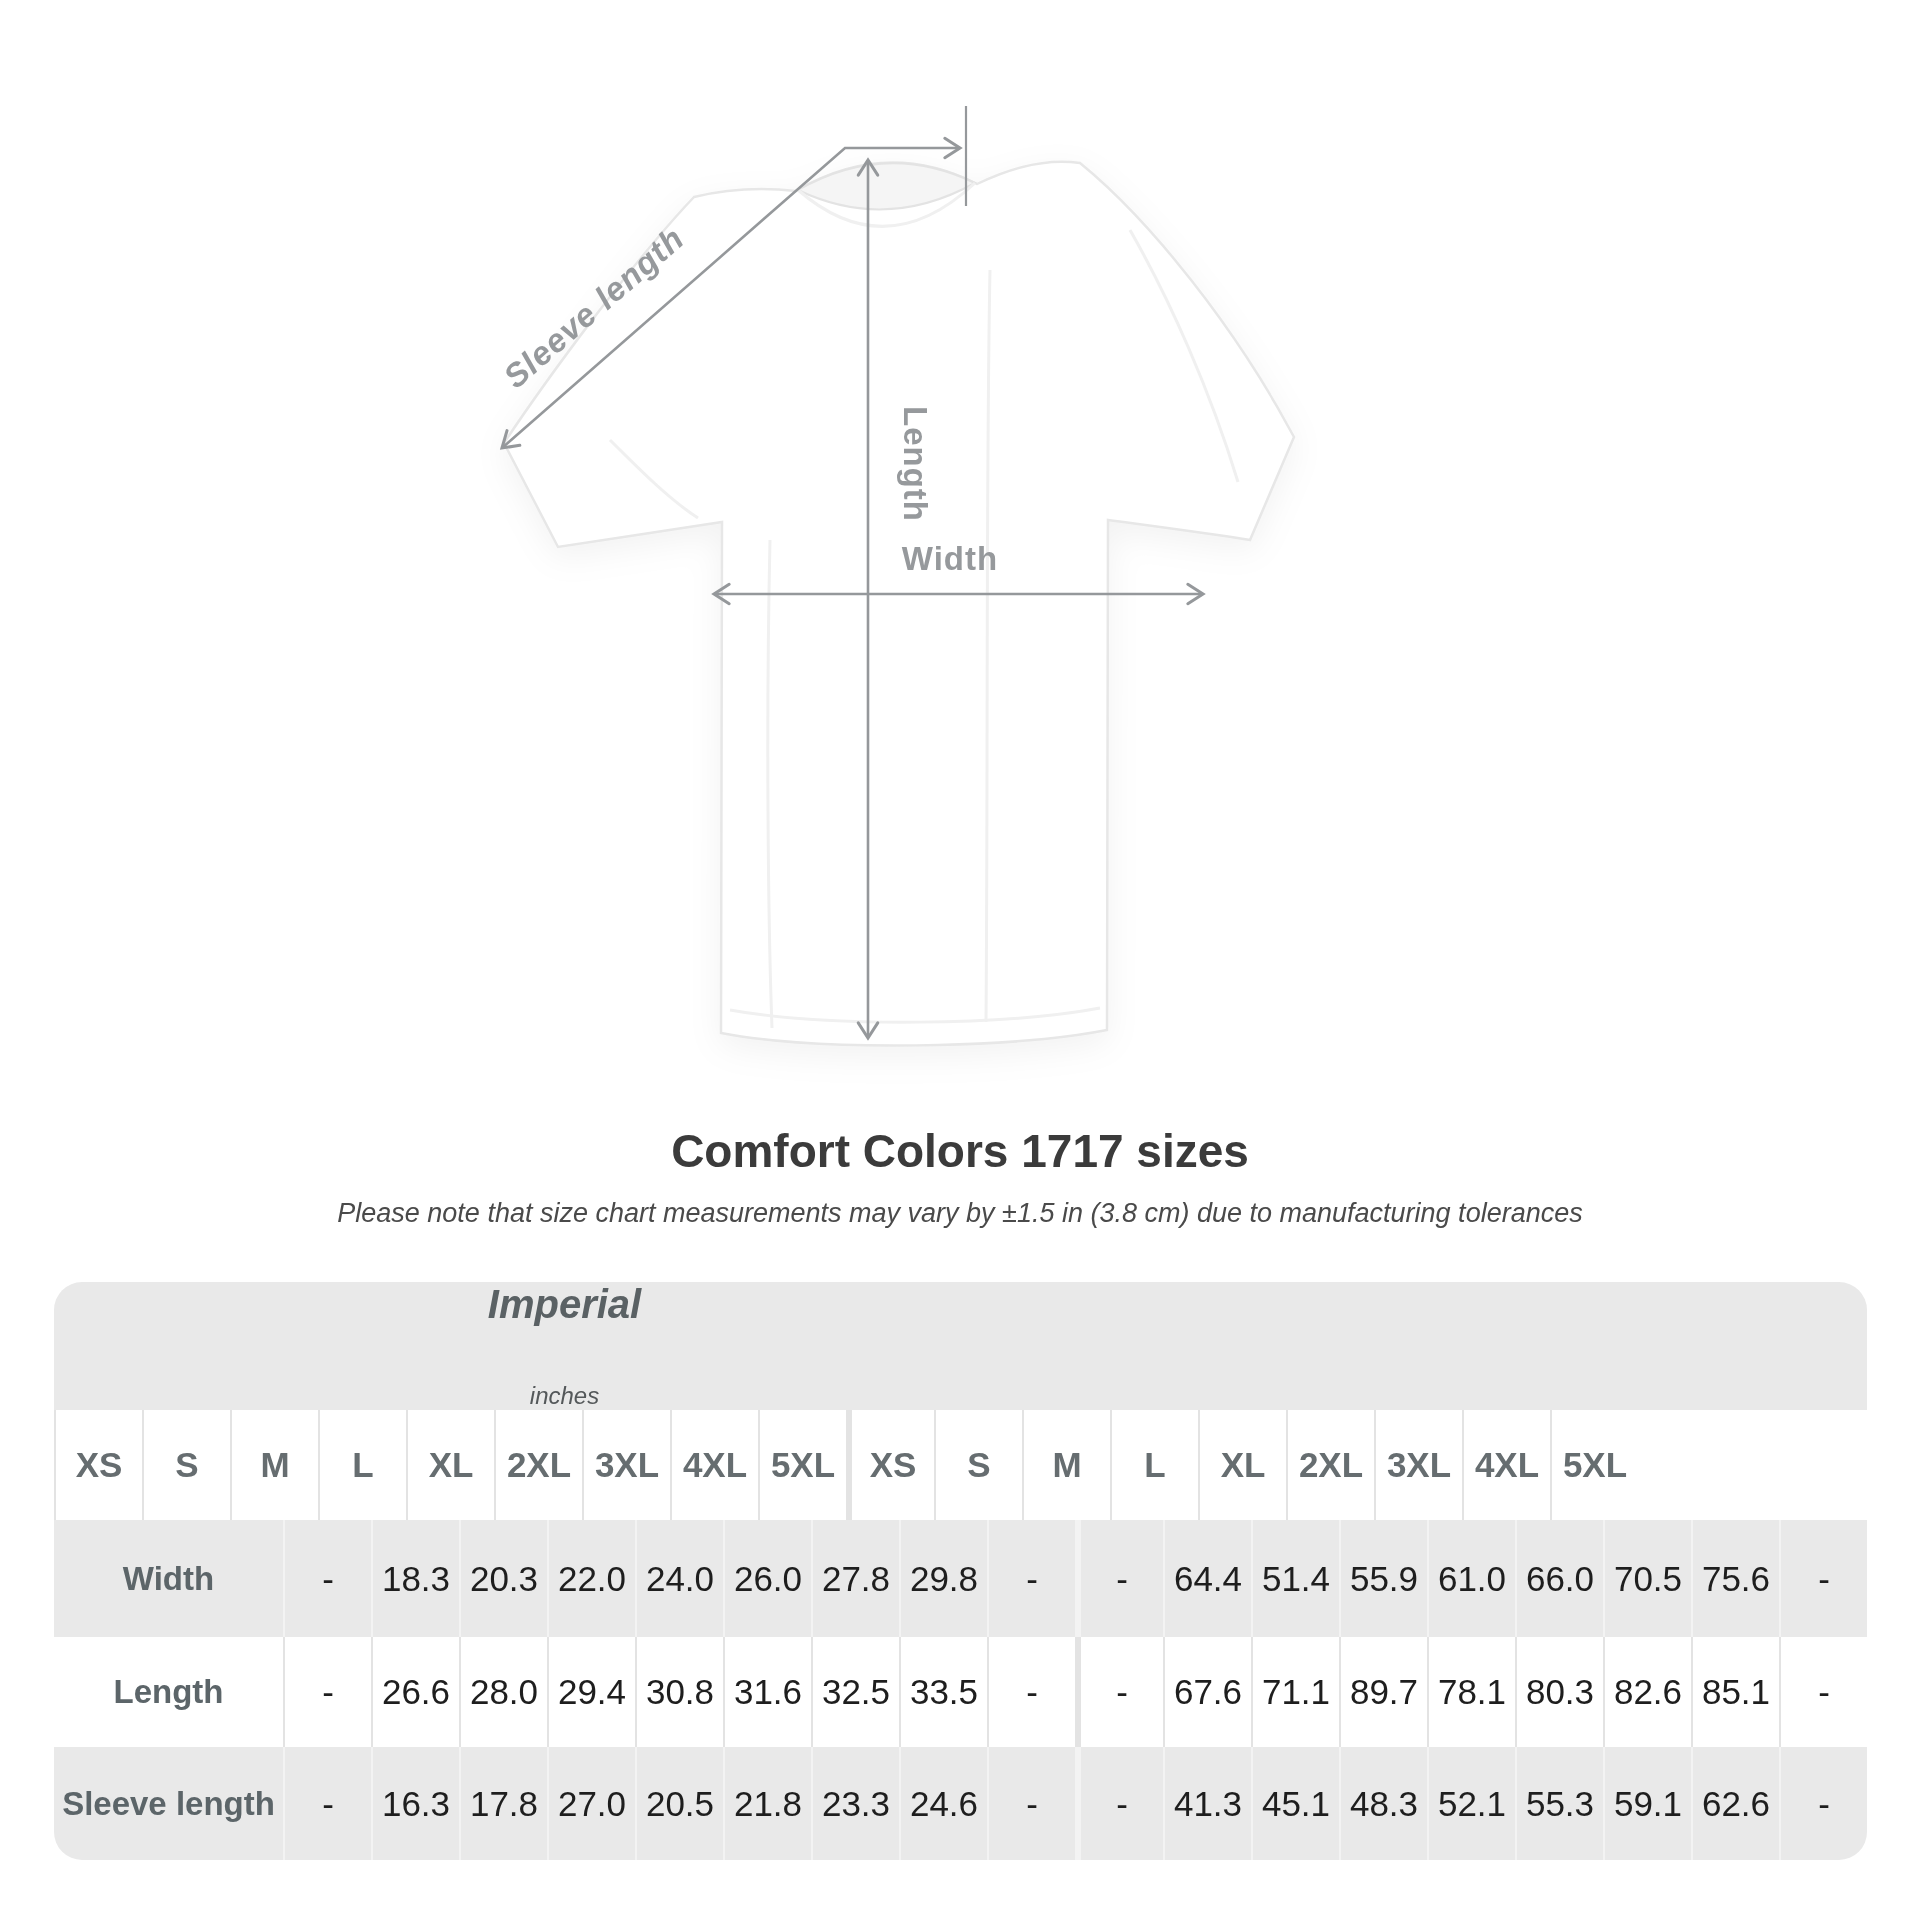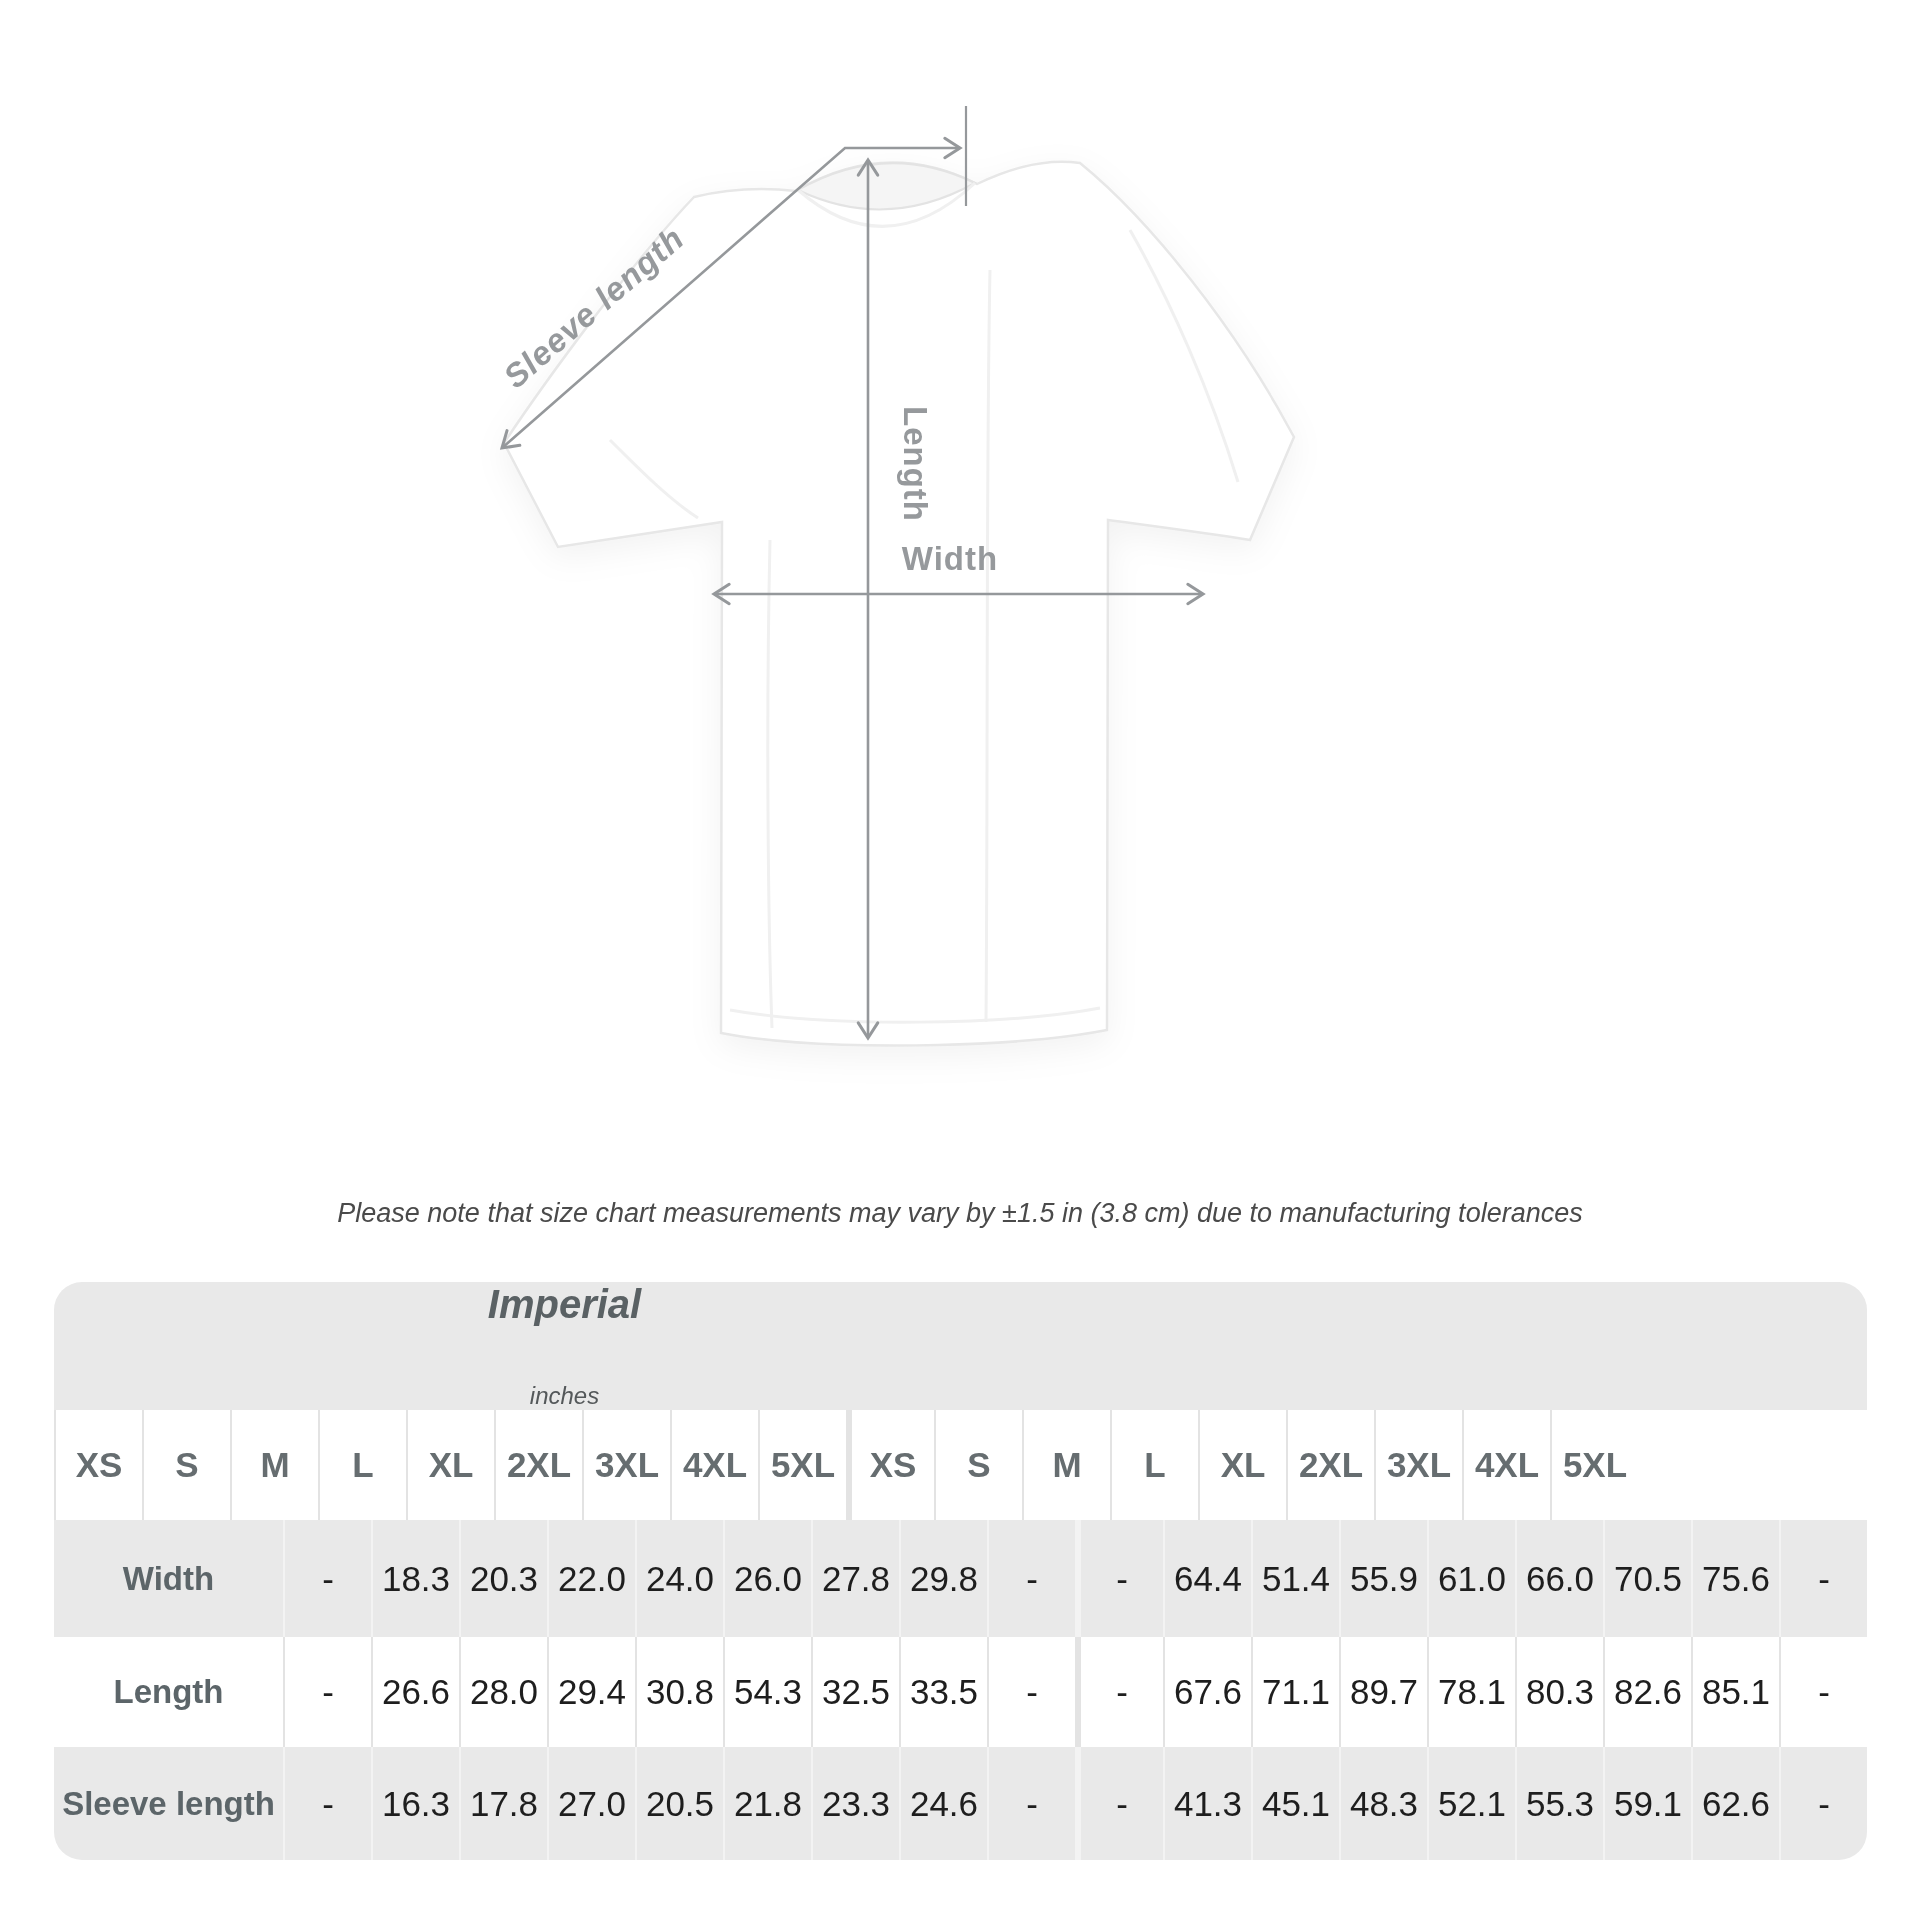--- a/index.html
+++ b/index.html
@@ -84,20 +84,21 @@
       <path class="mline" d="M 284 524 L 773 524" marker-start="url(#chev)" marker-end="url(#chev)"></path>
       <path class="mline" d="M 530 78 L 415 78 L 72 378" marker-start="url(#chev)" marker-end="url(#chev)"></path>
       <line class="mline thin" x1="536" y1="36" x2="536" y2="136"></line>
 
       <text class="mlabel" x="520" y="500" text-anchor="middle">Width</text>
       <text class="mlabel" transform="translate(474 336) rotate(90)">Length</text>
       <text class="mlabel it" transform="translate(86 320) rotate(-41)">Sleeve length</text>
     </g>
   </svg>
 
+  <div class="page-title">Comfort Colors 1717 sizes</div>
   <div class="page-subtitle">Please note that size chart measurements may vary by ±1.5 in (3.8 cm) due to manufacturing tolerances</div>
 
   <div class="size-table">
 
     <div class="band">
       <div class="band-half left">
         <div class="band-title">Imperial</div>
         <div class="band-sub">inches</div>
       </div>
     </div>
@@ -145,21 +146,21 @@
       <div class="c">-</div>
     </div>
 
     <div class="trow">
       <div class="rl">Length</div>
       <div class="c">-</div>
       <div class="c">26.6</div>
       <div class="c">28.0</div>
       <div class="c">29.4</div>
       <div class="c">30.8</div>
-      <div class="c">54.3</div>
+      <div class="c">31.6</div>
       <div class="c">32.5</div>
       <div class="c">33.5</div>
       <div class="c">-</div>
       <div class="c mid">-</div>
       <div class="c">67.6</div>
       <div class="c">71.1</div>
       <div class="c">89.7</div>
       <div class="c">78.1</div>
       <div class="c">80.3</div>
       <div class="c">82.6</div>

